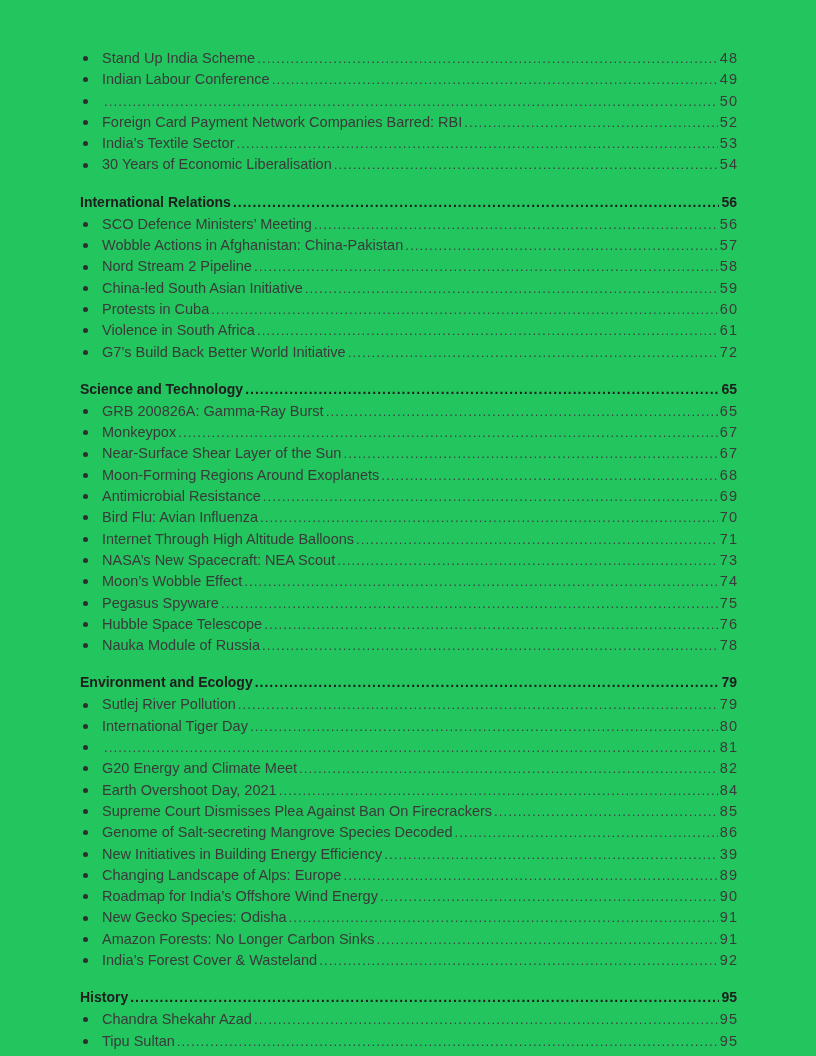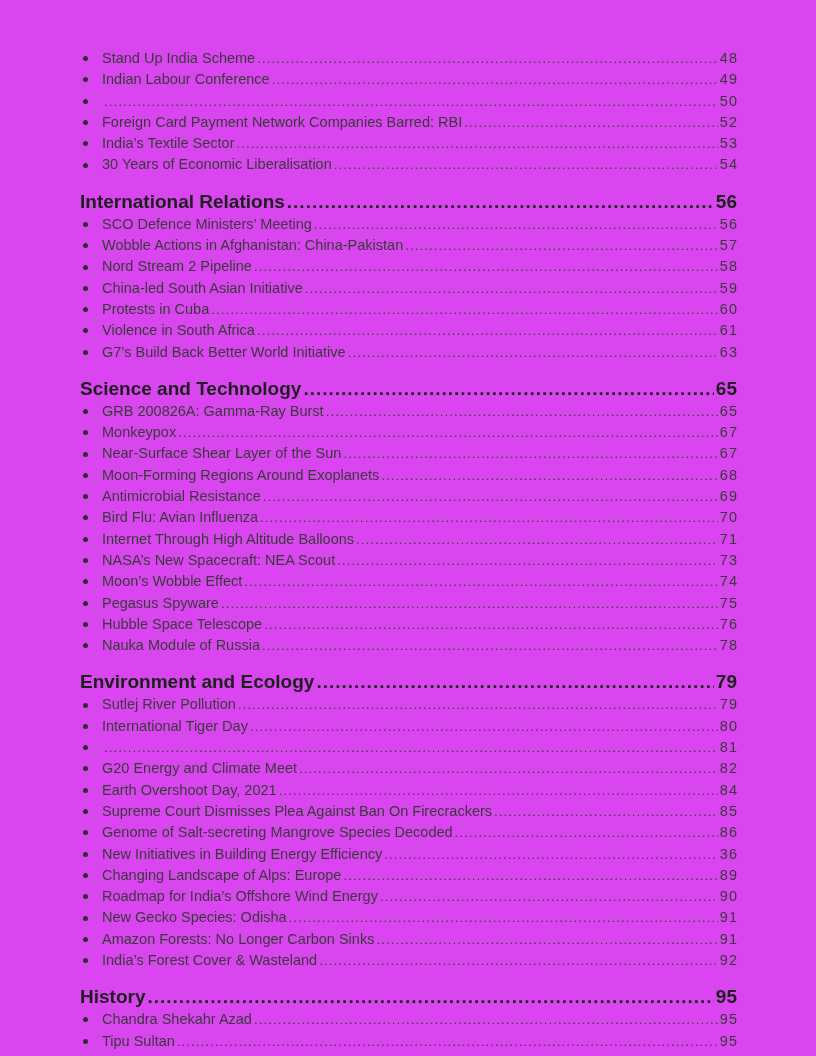--- a/index.html
+++ b/index.html
@@ -8,29 +8,29 @@
     width: 816px;
     height: 1056px;
     font-family: "Liberation Sans", sans-serif;
     color: #3a3a3a;
     overflow: hidden;
   }
   .page {
     width: 816px;
     height: 1056px;
     padding: 48px 79px 40px 80px;
-    background: #d946ef;
+    background: #22c55e;
   }
   .toc-section { width: 100%; }
   .section-heading {
     display: flex;
     align-items: baseline;
     font-weight: bold;
     color: #1e1e1e;
-    font-size: 19px;
+    font-size: 14px;
     line-height: 24px;
     margin-top: 14px;
     cursor: pointer;
   }
   .h-title { white-space: nowrap; }
   .h-dots, .i-dots {
     flex: 1 1 auto;
     overflow: hidden;
     white-space: nowrap;
     color: #3f3f3f;
@@ -166,21 +166,21 @@
     <span class="bullet"></span>
     <span class="i-title">Violence in South Africa</span>
     <span class="i-dots" aria-hidden="true">................................................................................................................................................................................................................................................................................................................................................................................................................</span>
     <span class="i-page">61</span>
   </li>
 
   <li class="toc-item">
     <span class="bullet"></span>
     <span class="i-title">G7’s Build Back Better World Initiative</span>
     <span class="i-dots" aria-hidden="true">................................................................................................................................................................................................................................................................................................................................................................................................................</span>
-    <span class="i-page">63</span>
+    <span class="i-page">72</span>
   </li>
 </ul>
   </section>
 
   <section class="toc-section">
     <div class="section-heading">
       <span class="h-title">Science and Technology</span>
       <span class="h-dots" aria-hidden="true">................................................................................................................................................................................................................................................................................................................................................................................................................</span>
       <span class="h-page">65</span>
     </div>
@@ -323,21 +323,21 @@
     <span class="bullet"></span>
     <span class="i-title">Genome of Salt-secreting Mangrove Species Decoded</span>
     <span class="i-dots" aria-hidden="true">................................................................................................................................................................................................................................................................................................................................................................................................................</span>
     <span class="i-page">86</span>
   </li>
 
   <li class="toc-item">
     <span class="bullet"></span>
     <span class="i-title">New Initiatives in Building Energy Efficiency</span>
     <span class="i-dots" aria-hidden="true">................................................................................................................................................................................................................................................................................................................................................................................................................</span>
-    <span class="i-page">36</span>
+    <span class="i-page">39</span>
   </li>
 
   <li class="toc-item">
     <span class="bullet"></span>
     <span class="i-title">Changing Landscape of Alps: Europe</span>
     <span class="i-dots" aria-hidden="true">................................................................................................................................................................................................................................................................................................................................................................................................................</span>
     <span class="i-page">89</span>
   </li>
 
   <li class="toc-item">

